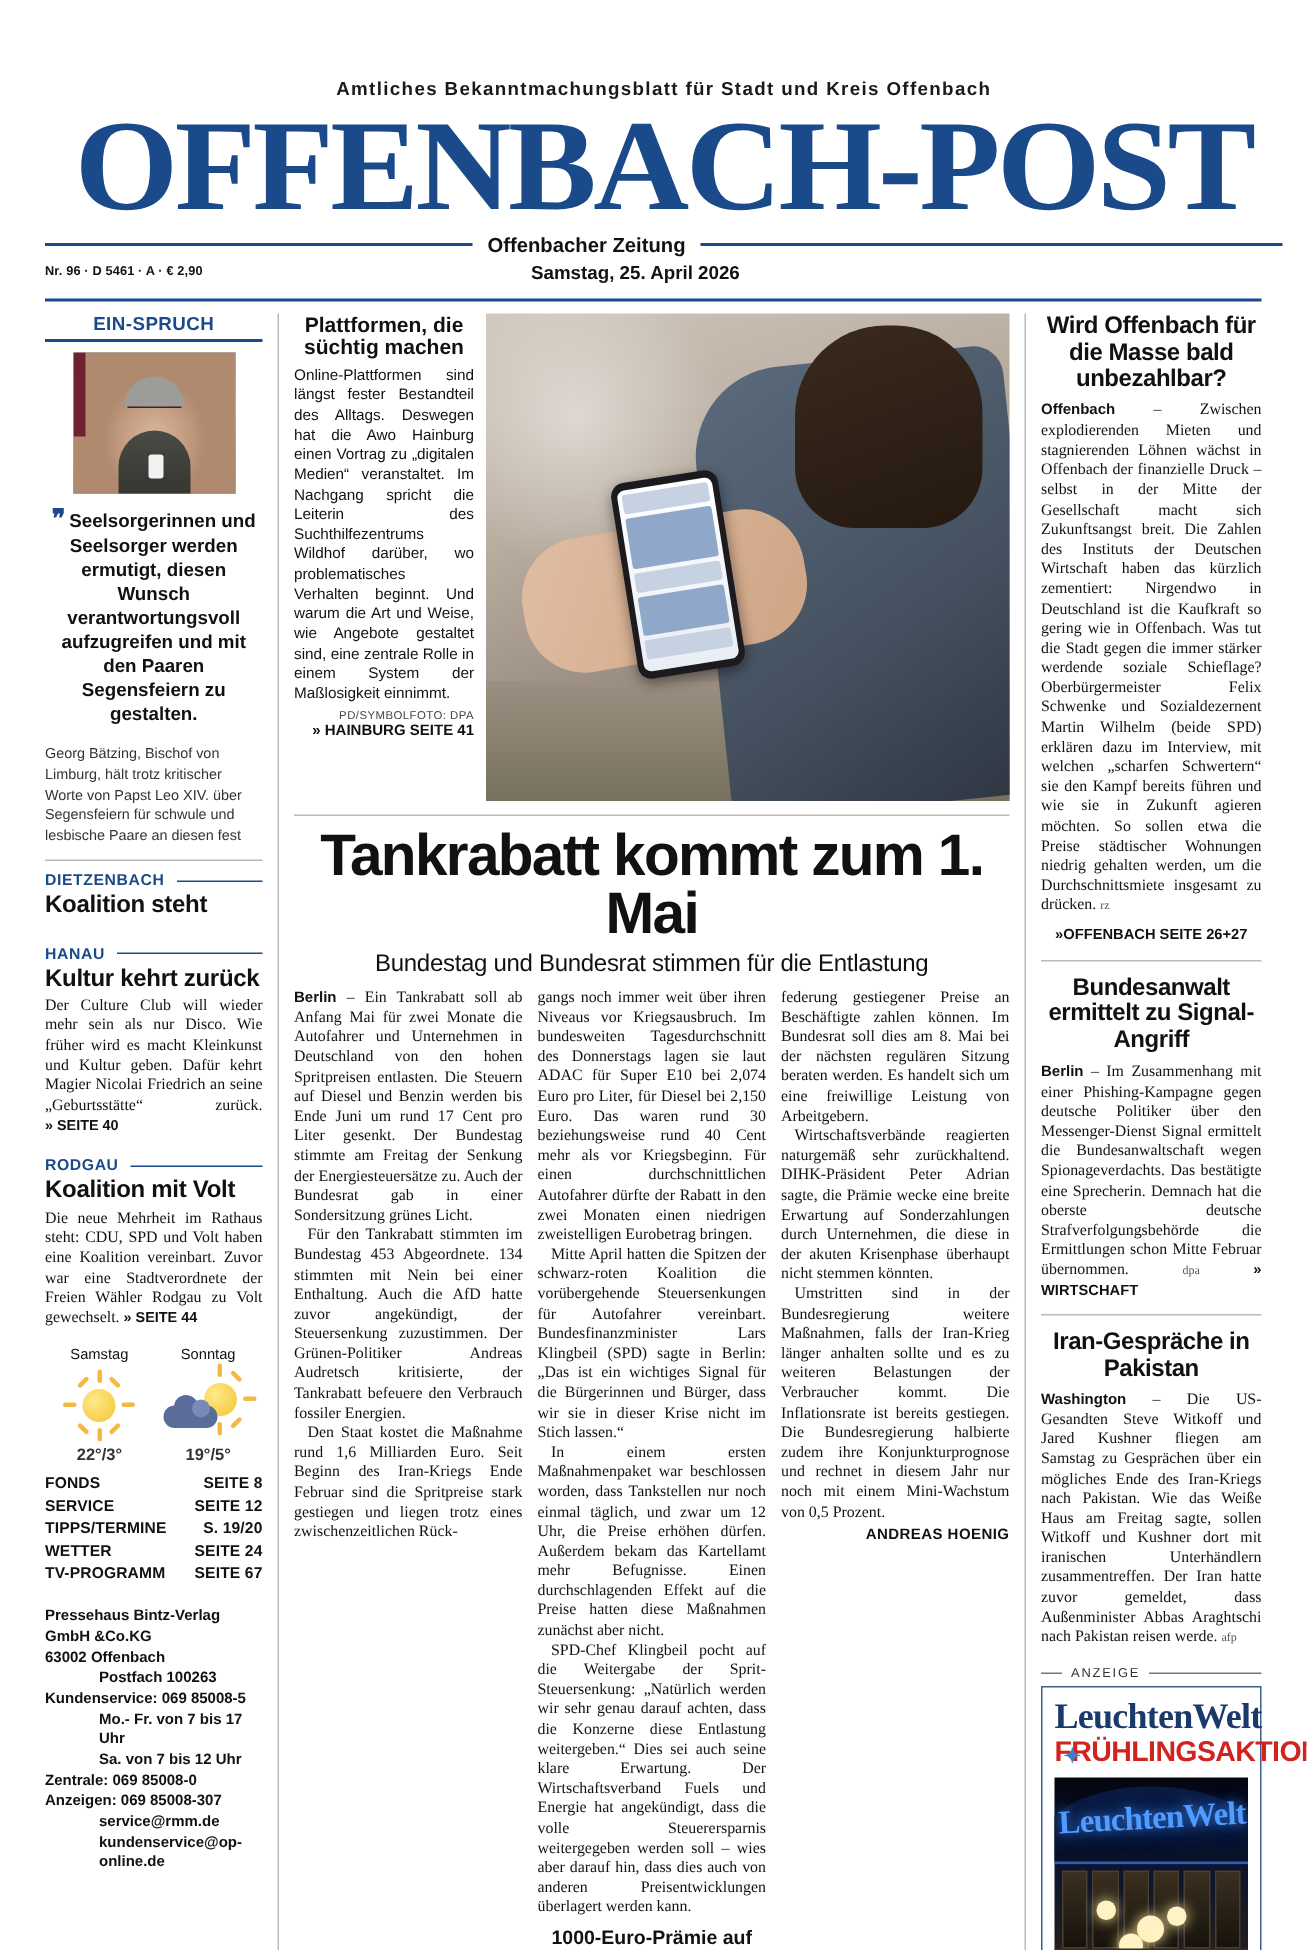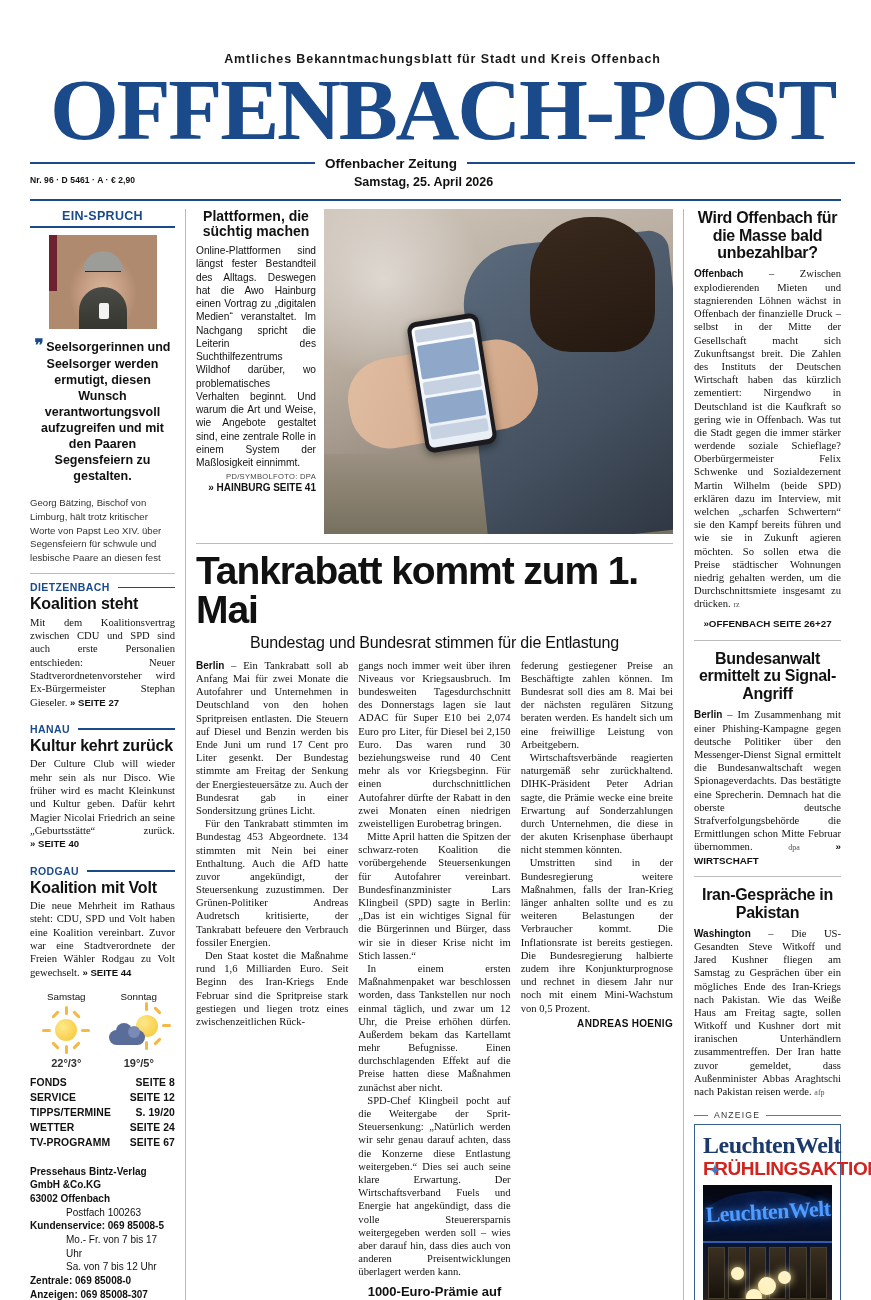--- a/index.html
+++ b/index.html
@@ -145,21 +145,21 @@
 
   .index-list { margin-top: 6px; }
   .index-row {
     display: flex; justify-content: space-between;
     font-size: 10.4px; font-weight: bold; line-height: 1.45;
     letter-spacing: 0.1px;
   }
 
   .imprint { margin-top: 14px; font-size: 10px; line-height: 1.37; }
   .imprint b { font-weight: bold; }
-  .imprint .light { font-weight: normal; padding-left: 36px; }
+  .imprint .light { font-weight: bold; padding-left: 36px; }
 
   
   .lead-photo-row { display: flex; gap: 0; }
   .lead-teaser { width: 128px; flex: 0 0 128px; padding-right: 8px; }
   .lead-teaser-head {
     font-size: 14px; font-weight: bold; line-height: 1.12; text-align: center;
     margin-bottom: 4px;
   }
   .lead-teaser-body {
     font-size: 10.2px; line-height: 1.3; text-align: justify;
@@ -206,21 +206,21 @@
     background: linear-gradient(180deg,#9b9081 0%, #77705f 100%);
   }
   .lp-light {
     position:absolute; left: -40px; top: -30px; width: 200px; height: 200px;
     background: radial-gradient(circle, rgba(255,255,255,.45), rgba(255,255,255,0) 70%);
   }
 
   
   .main-story { margin-top: 9px; border-top: 1px solid #bbb; padding-top: 7px; }
   .main-headline {
-    font-size: 39px; font-weight: bold; text-align: left; line-height: 1.0;
+    font-size: 39px; font-weight: bold; text-align: center; line-height: 1.0;
     letter-spacing: -1.1px; margin-bottom: 5px;
   }
   .main-subhead {
     font-size: 16px; text-align: center; margin-bottom: 7px; letter-spacing: -0.2px;
   }
   .body3 { display: flex; gap: 10px; }
   .body3 > div { flex: 1 1 0; }
   .bodytext {
     font-family: "Liberation Serif", serif;
     font-size: 10.6px; line-height: 1.245; text-align: justify;
@@ -324,24 +324,20 @@
         </div>
 
         <div class="left-divider"></div>
 
         <div>
           <div class="kicker-row">
             <span class="kicker">DIETZENBACH</span>
             <span class="kicker-line"></span>
           </div>
           <div class="brief-head">Koalition steht</div>
-          <div class="brief-body">
-            <span>Mit dem Koalitionsvertrag zwischen CDU und SPD sind auch erste Personalien entschieden: Neuer Stadtverordnetenvorsteher wird Ex-Bürgermeister Stephan Gieseler.</span>
-            <span class="page-ref">» SEITE 27</span>
-          </div>
         </div>
         <div class="brief-gap"></div>
 
         <div>
           <div class="kicker-row">
             <span class="kicker">HANAU</span>
             <span class="kicker-line"></span>
           </div>
           <div class="brief-head">Kultur kehrt zurück</div>
           <div class="brief-body">

